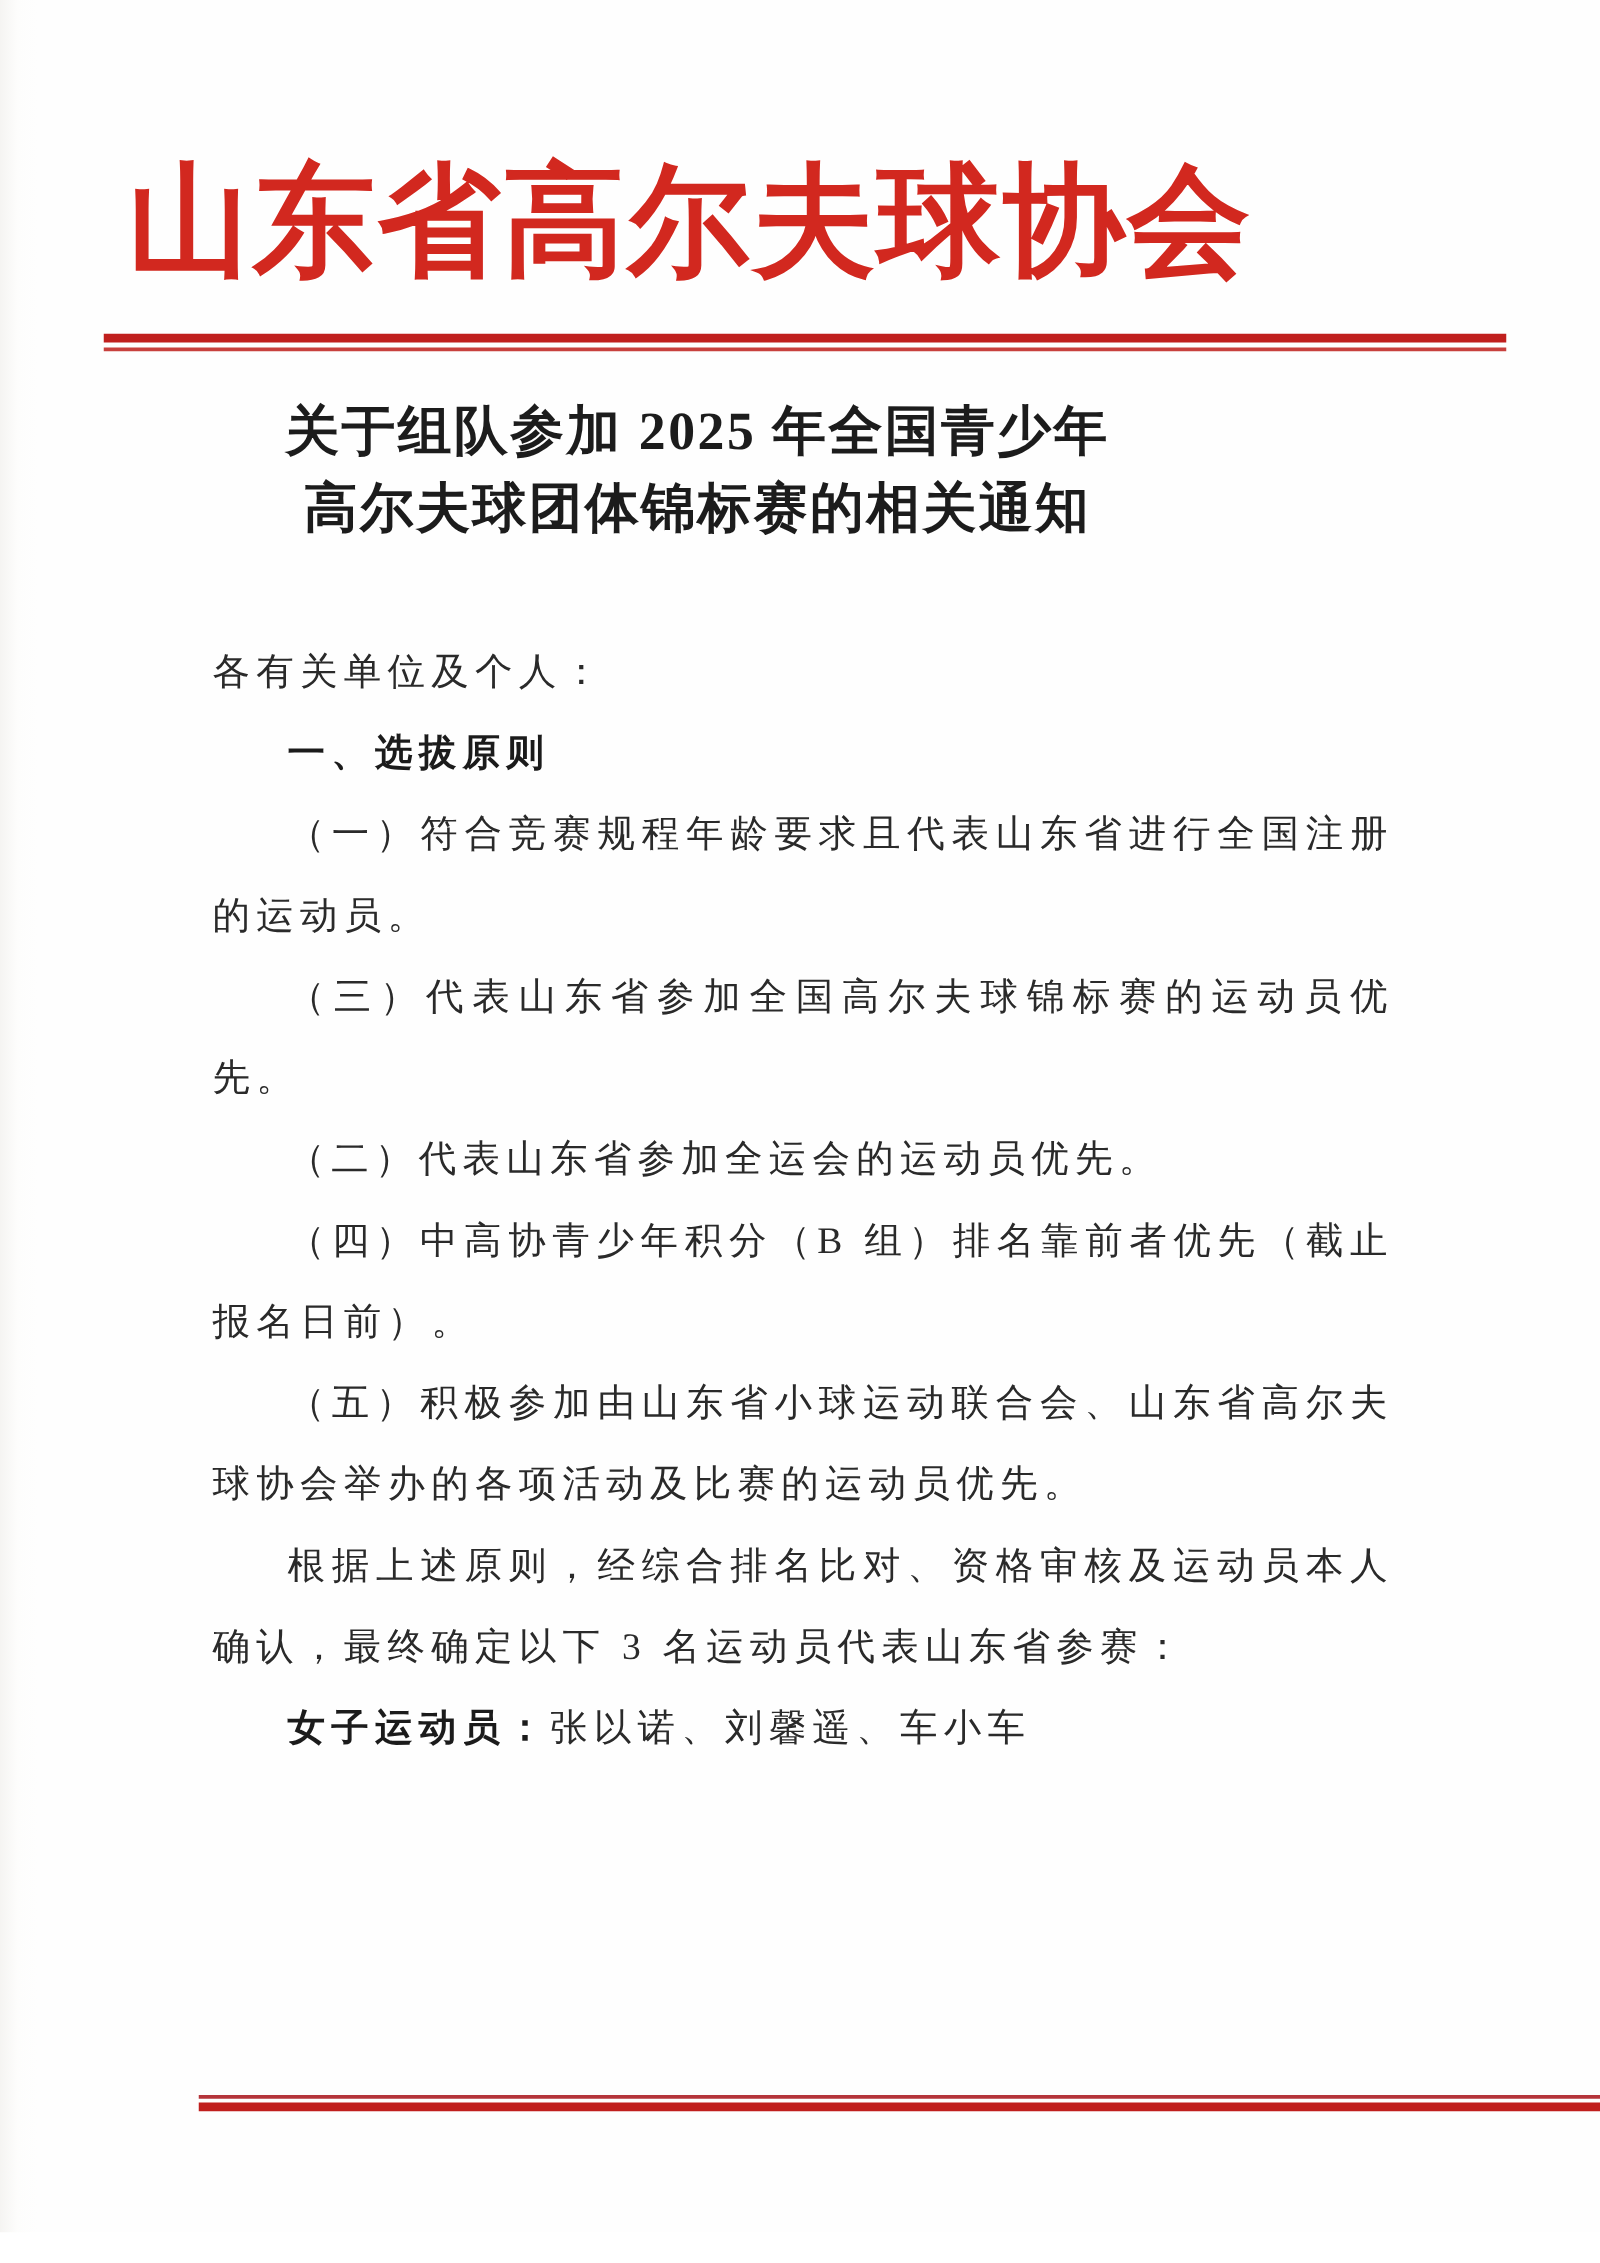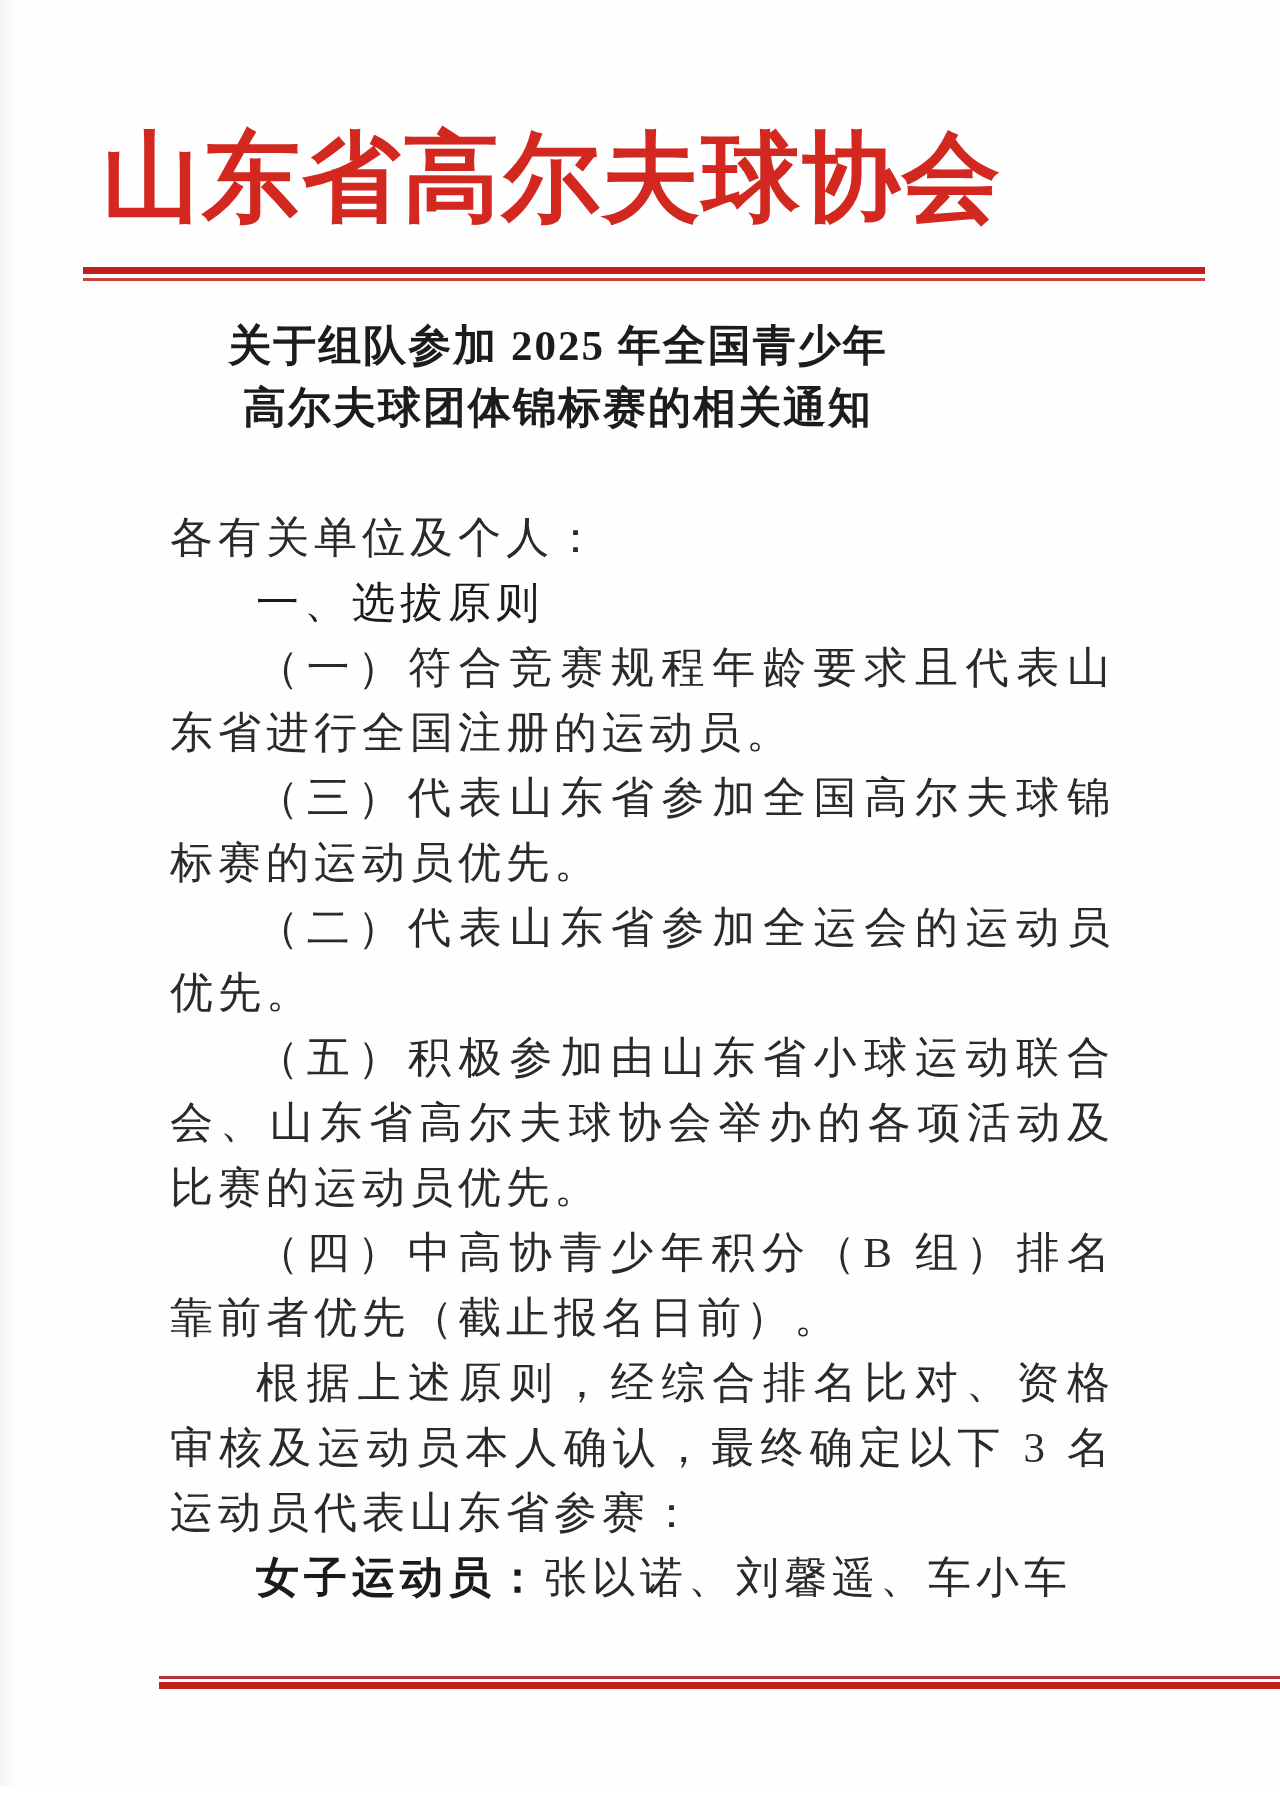--- a/index.html
+++ b/index.html
@@ -56,30 +56,30 @@
     text-align: center;
     letter-spacing: 2px;
     color: #1c1c1c;
     transform: translateX(-82px);
     font-family: "Liberation Serif", serif;
   }
   
   .doc-body {
     width: 945px;
     margin: 66px 0 0 170px;
-    font-size: 43px;
+    font-size: 30px;
     line-height: 65px;
     letter-spacing: 5px;
     text-align: justify;
     color: #2a2a2a;
   }
   .doc-body p { margin: 0; }
   .indent { text-indent: 2em; }
   .section-heading {
-    font-weight: normal;
+    font-weight: bold;
     font-family: "Liberation Sans", sans-serif;
     color: #1b1b1b;
   }
   .roster-label {
     font-weight: bold;
     font-family: "Liberation Sans", sans-serif;
     color: #1b1b1b;
   }
 </style>
 </head>
@@ -99,22 +99,22 @@
     <span>关于组队参加 2025 年全国青少年</span><br>
     <span>高尔夫球团体锦标赛的相关通知</span>
   </h2>
 
   <main class="doc-body">
     <p>各有关单位及个人：</p>
     <p class="indent section-heading">一、选拔原则</p>
     <p class="indent">（一）符合竞赛规程年龄要求且代表山东省进行全国注册的运动员。</p>
     <p class="indent">（三）代表山东省参加全国高尔夫球锦标赛的运动员优先。</p>
     <p class="indent">（二）代表山东省参加全运会的运动员优先。</p>
+    <p class="indent">（四）中高协青少年积分（B 组）排名靠前者优先（截止报名日前）。</p>
     <p class="indent">（五）积极参加由山东省小球运动联合会、山东省高尔夫球协会举办的各项活动及比赛的运动员优先。</p>
-    <p class="indent">（四）中高协青少年积分（B 组）排名靠前者优先（截止报名日前）。</p>
     <p class="indent">根据上述原则，经综合排名比对、资格审核及运动员本人确认，最终确定以下 3 名运动员代表山东省参赛：</p>
     <p class="indent"><span class="roster-label">女子运动员：</span><span>张以诺、刘馨遥、车小车</span></p>
   </main>
 
   <footer class="divider divider-bottom">
     <div class="rule-thin"></div>
     <div class="rule-thick"></div>
   </footer>
 
 </div>

